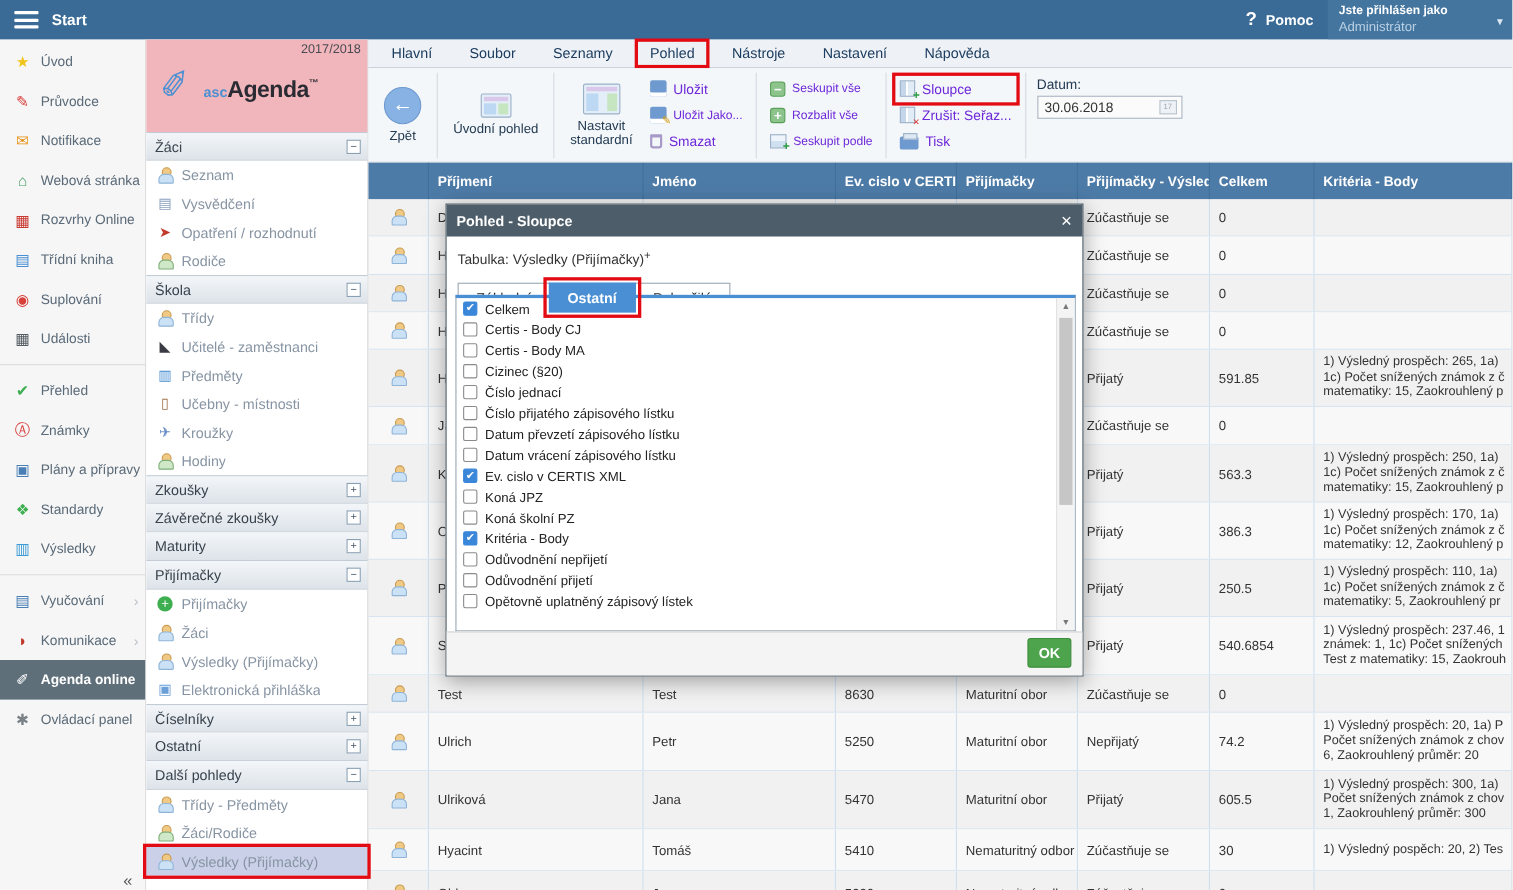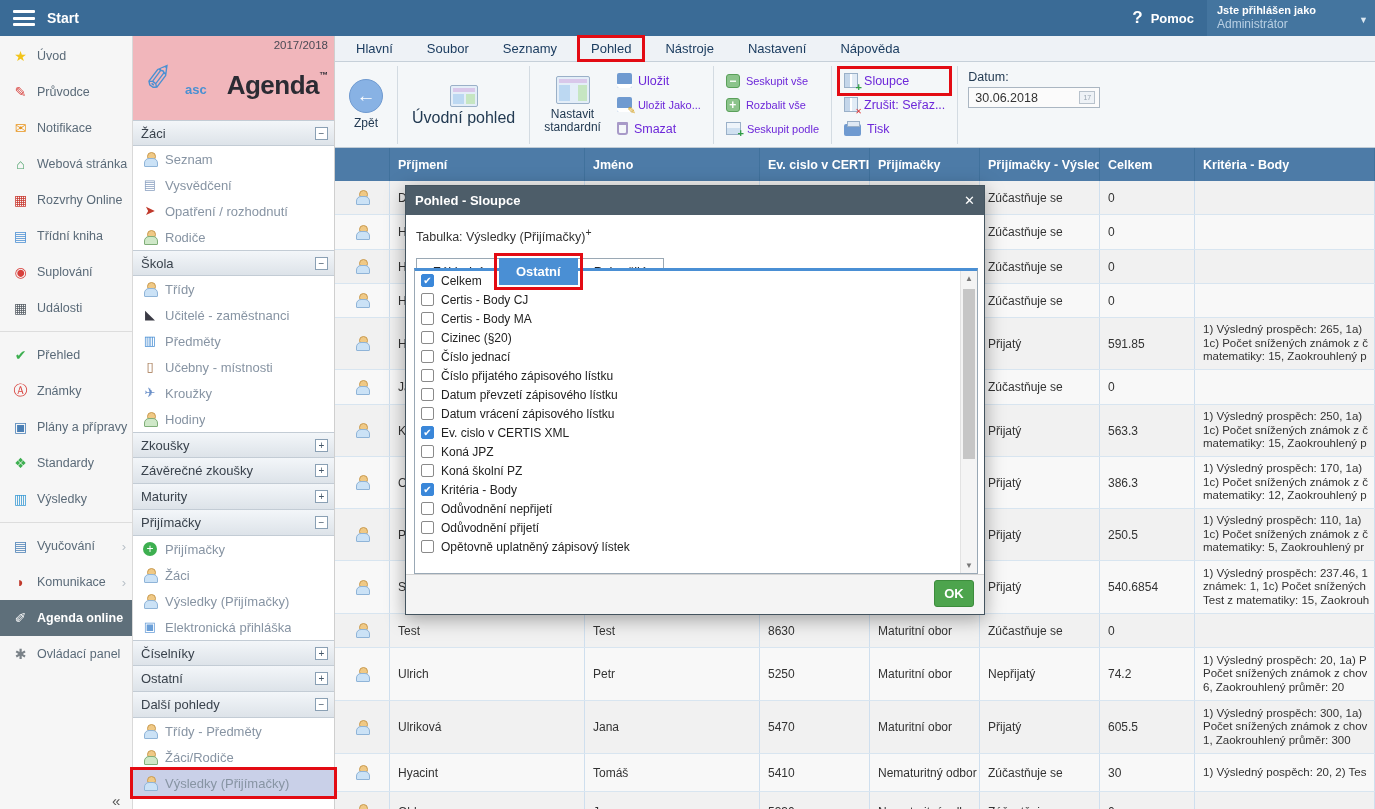--- a/index.html
+++ b/index.html
@@ -28,21 +28,21 @@
   .side-item.sel .si-label{color:#fff;font-weight:bold;}
   .side-sep{height:1px;background:#ddd;margin:5px 0;}
   .collapse-chevron{position:absolute;left:112px;top:792px;font-size:15px;color:#555;}
   
   .tree{position:absolute;left:133px;top:36px;width:202px;height:773px;background:#fff;border-right:1px solid #cfcfcf;}
   .logo{height:84px;background:#f1b6bb;position:relative;}
   .logo-year{position:absolute;right:6px;top:3px;font-size:11.5px;font-weight:normal;color:#4a4a55;}
   .logo-mark{position:absolute;left:12px;top:22px;font-size:34px;color:#4a90d2;transform:rotate(-8deg);}
   .logo-text{position:absolute;left:52px;top:34px;white-space:nowrap;}
   .logo-asc{font-size:13px;color:#4a90d2;font-weight:bold;}
-  .logo-agenda{font-size:26px;color:#2b2b33;font-weight:bold;letter-spacing:-.5px;margin-left:20px;}
+  .logo-agenda{font-size:21px;color:#2b2b33;font-weight:bold;letter-spacing:-.5px;}
   .logo-tm{font-size:9px;color:#2b2b33;vertical-align:top;font-weight:bold;}
   .sec-hd{height:26px;background:linear-gradient(#f3f6f9,#dde3e9);border-top:1px solid #c3ccd5;border-bottom:1px solid #c3ccd5;
           display:flex;align-items:center;padding:0 6px 0 8px;cursor:pointer;}
   .sec-hd+.sec-hd{border-top:none;}
   .sec-label{font-size:13px;color:#39424c;flex:1;white-space:nowrap;overflow:hidden;}
   .expander{width:13px;height:13px;border:1px solid #8aa0b4;background:#fff;font-size:10px;line-height:11px;text-align:center;color:#45586a;flex:0 0 13px;}
   .tree-item{height:26px;display:flex;align-items:center;padding-left:9px;cursor:pointer;position:relative;}
   .ti-icon{width:16px;margin-right:7px;flex:0 0 16px;display:flex;justify-content:center;}
   .ti-glyph{font-size:13px;line-height:14px;}
   .ti-label{font-size:13px;color:#8794a3;white-space:nowrap;overflow:hidden;}
@@ -394,21 +394,21 @@
         <span class="ico-back">←</span>
         <span class="big-lab">Zpět</span>
       </div>
     </div>
     <div class="tb-sep"></div>
     <div class="tb-group">
       <div class="big-btn">
         <span class="ico-win">
             <i></i>
           </span>
-        <span class="big-lab" style="font-size:16px;">Úvodní pohled</span>
+        <span class="big-lab" style="font-size:12px;">Úvodní pohled</span>
       </div>
     </div>
     <div class="tb-sep"></div>
     <div class="tb-group">
       <div class="big-btn">
         <span class="ico-win big">
             <i></i>
           </span>
         <span class="big-lab"><span>Nastavit</span><br><span>standardní</span></span>
       </div>

